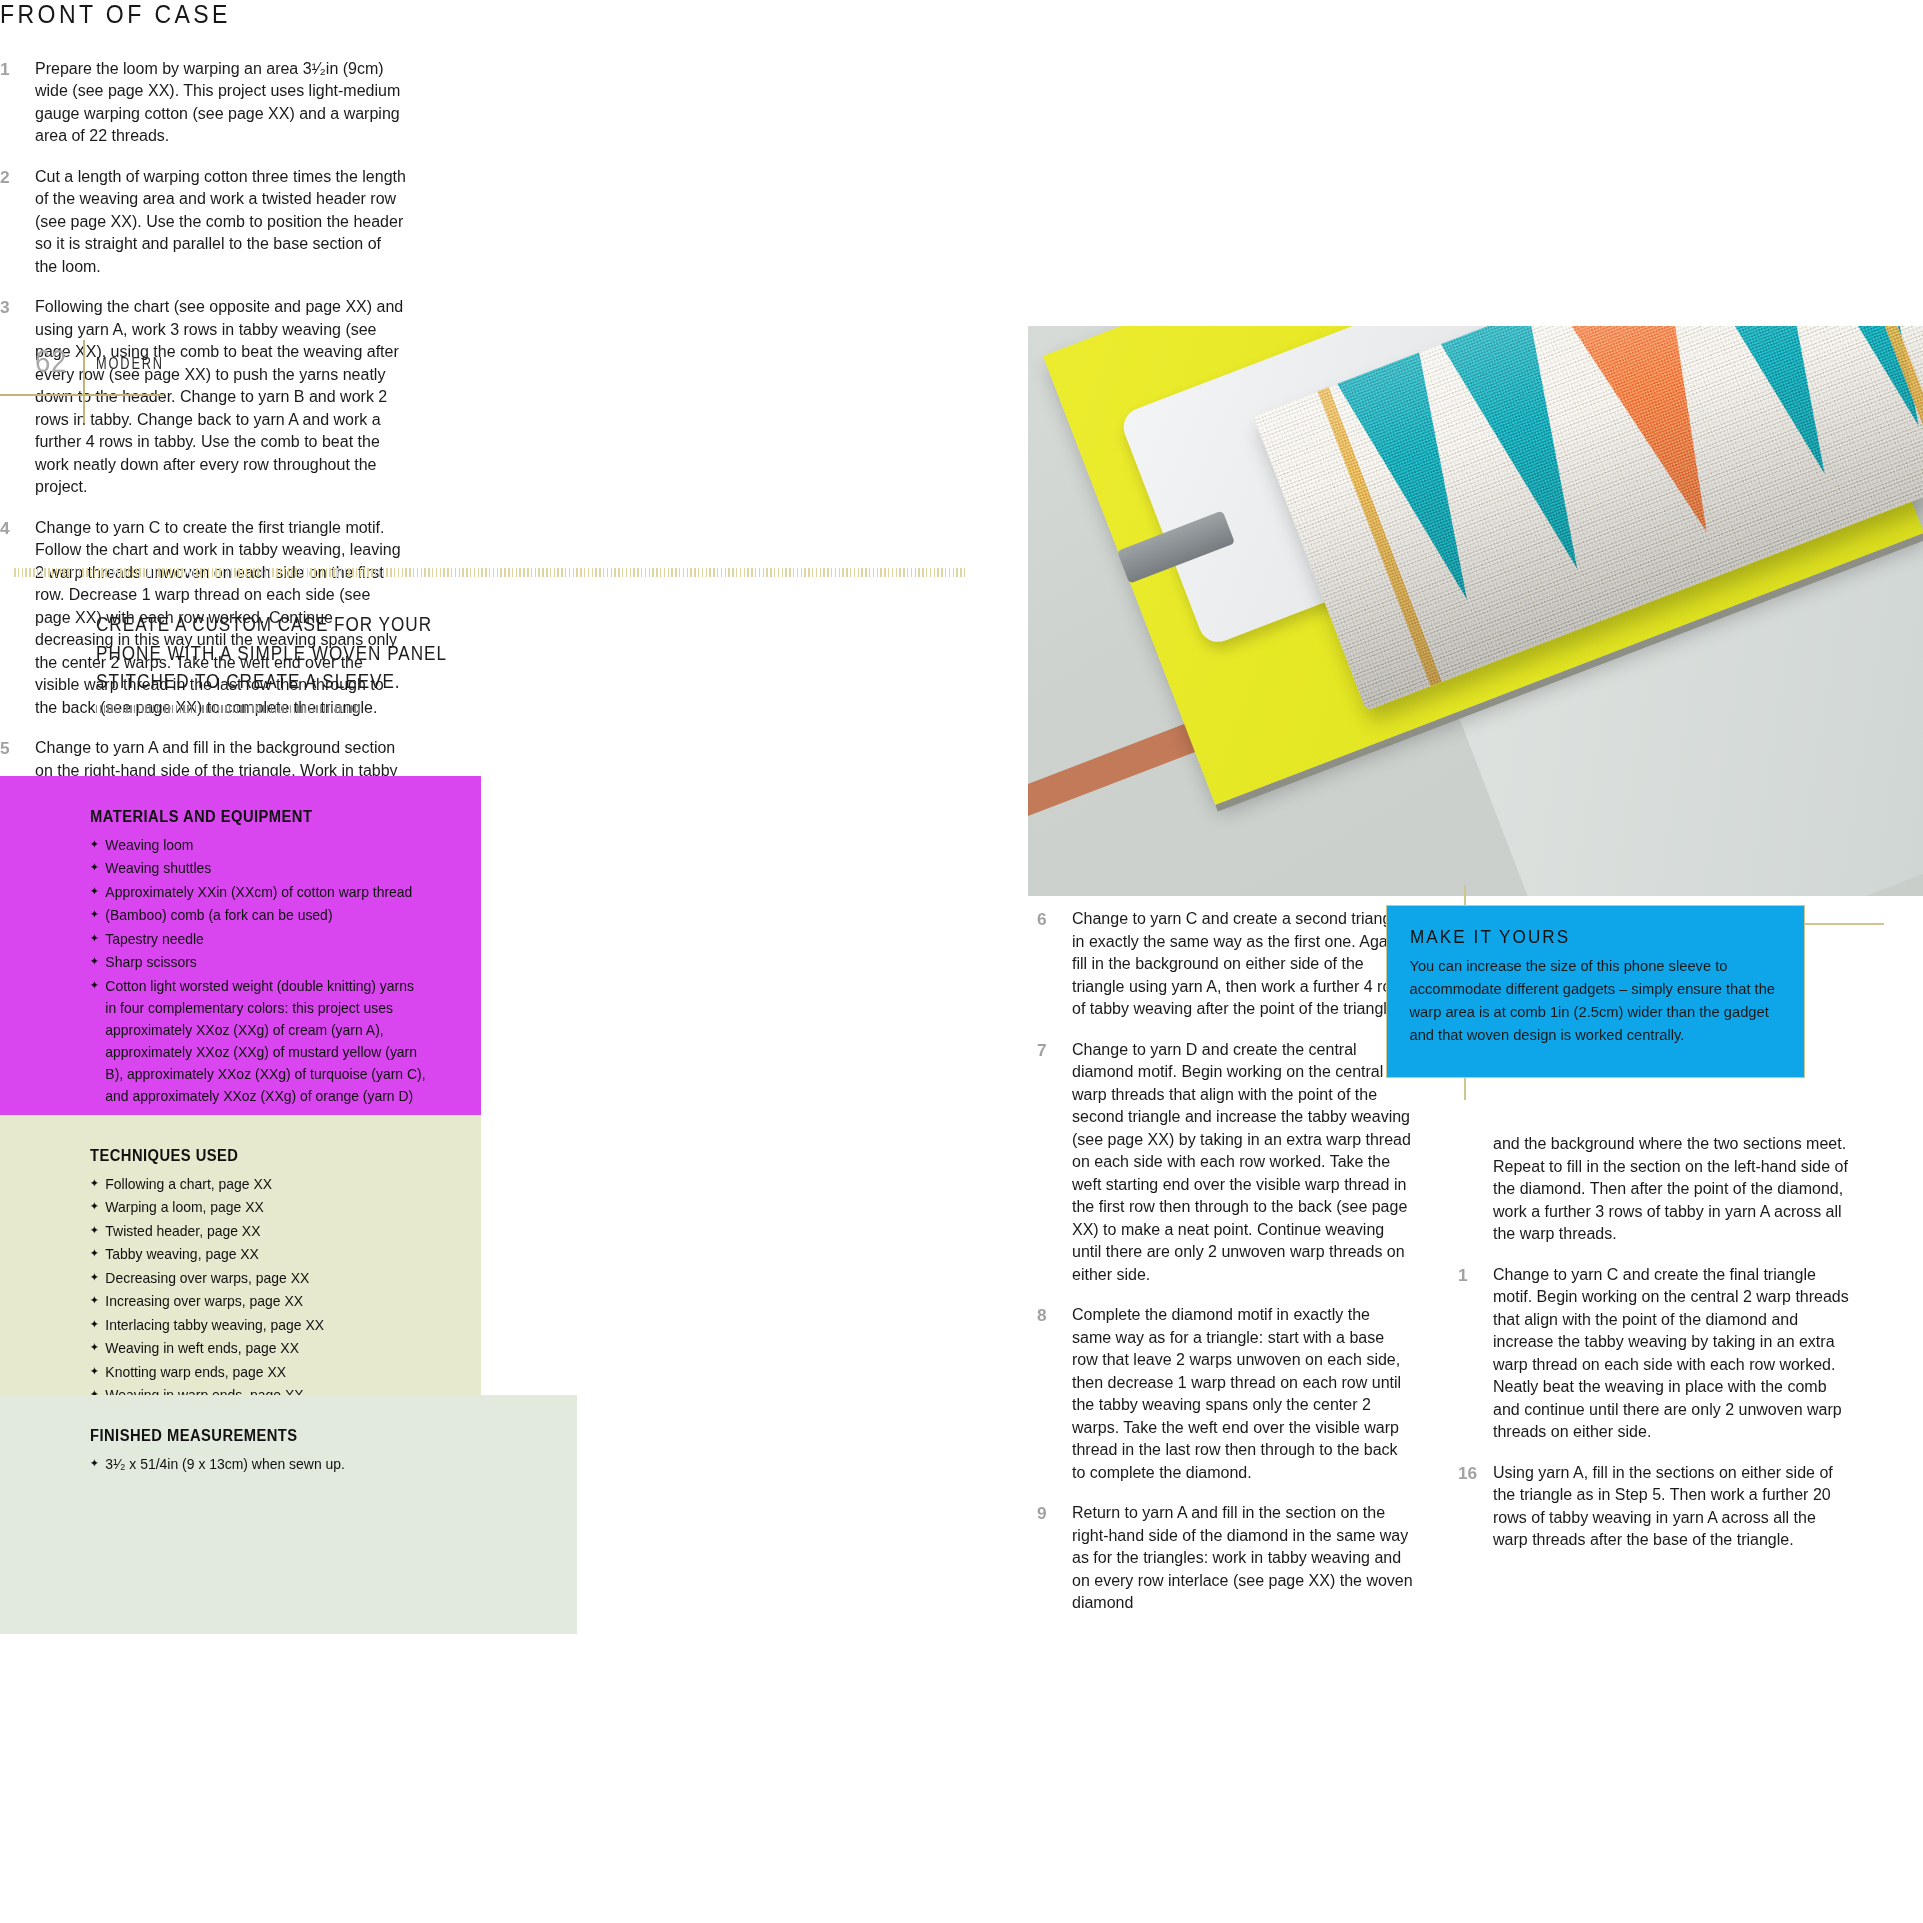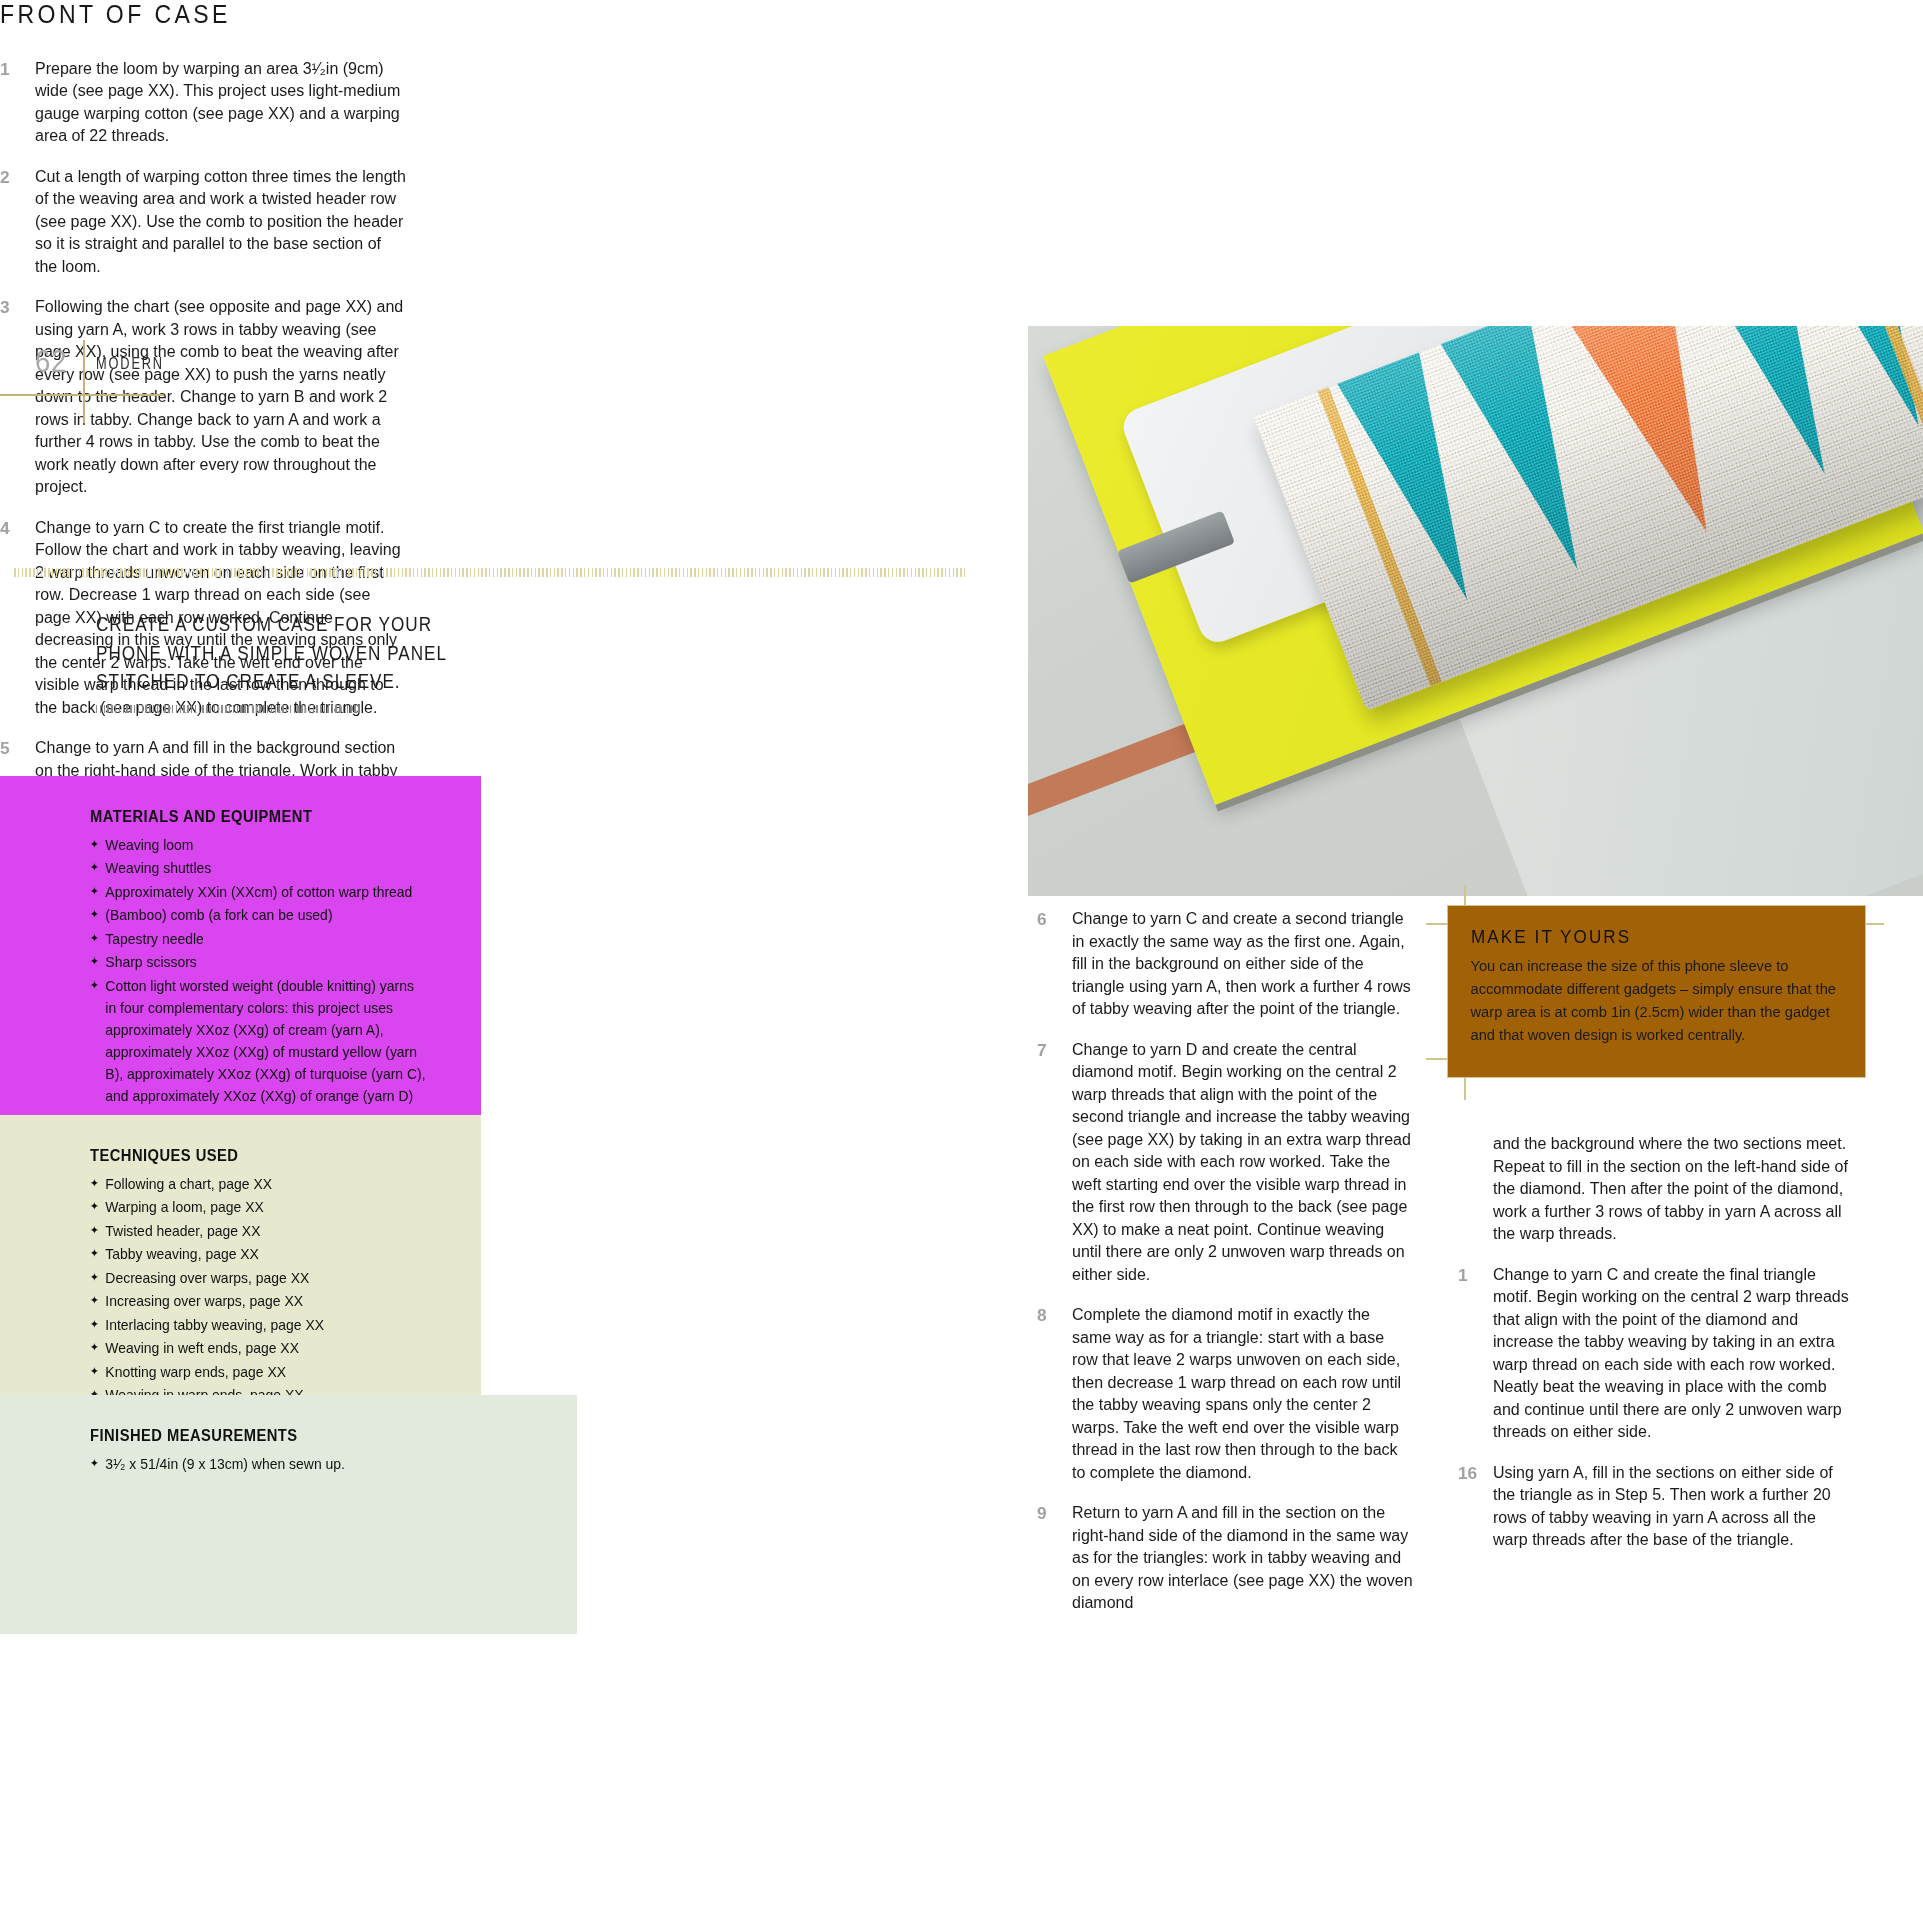--- a/index.html
+++ b/index.html
@@ -164,22 +164,22 @@
   .sleeve .weave{position:absolute;inset:0;
     background:
       repeating-linear-gradient(180deg,rgba(255,255,255,0.30) 0 1.5px,rgba(0,0,0,0.07) 1.5px 3px),
       repeating-linear-gradient(90deg,rgba(255,255,255,0.20) 0 1.5px,rgba(0,0,0,0.05) 1.5px 3px);
     mix-blend-mode:overlay;}
   .sleeve .shade{position:absolute;inset:0;
     background:linear-gradient(185deg,rgba(255,255,255,0.25) 0%,rgba(0,0,0,0) 38%,rgba(0,0,0,0.20) 100%);}
 
   
   .miy{
-    position:absolute;left:1447px;top:905px;width:417px;height:171px;
-    border:1.5px solid #cfc68f;background:#a16207;
+    position:absolute;left:1386px;top:905px;width:417px;height:171px;
+    border:1.5px solid #cfc68f;background:#0ea5e9;
   }
   .miy-cross-v{position:absolute;left:1464px;top:885px;width:1.5px;height:215px;background:#cfc68f;}
   .miy-cross-h{position:absolute;left:1426px;top:923px;width:458px;height:1.5px;background:#cfc68f;}
   .miy-cross-h2{position:absolute;left:1426px;top:1058px;width:90px;height:1.5px;background:#cfc68f;}
   .miy-inner{position:absolute;left:22.5px;top:19.5px;width:372px;}
   .miy-head{
     font-family:"Liberation Sans Condensed","Liberation Sans",sans-serif;
     font-size:19px;letter-spacing:2.3px;color:#121212;margin-bottom:7.5px;
     transform:scaleX(0.9);transform-origin:left top;white-space:nowrap;
   }

